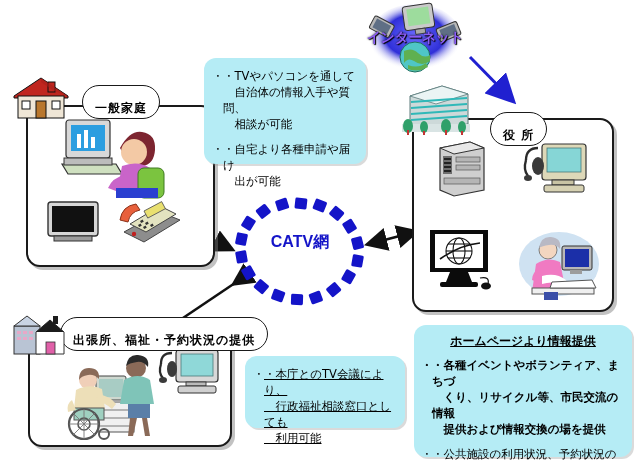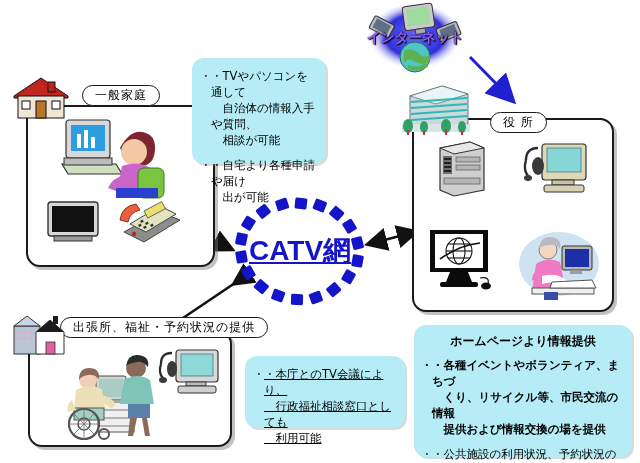--- a/index.html
+++ b/index.html
@@ -21,62 +21,62 @@
     background:#ffffff;
     box-shadow:3px 3px 0 rgba(120,120,120,.45);
   }
 
   
   .pill{
     position:absolute;
     background:#ffffff;
     border:1.6px solid #1a1a1a;
     border-radius:40px;
-    padding:2px 12px 3px 12px;
+    padding:15px 12px 3px 12px;
     font-size:12px;
-    font-weight:normal;
+    font-weight:bold;
     letter-spacing:1px;
     white-space:nowrap;
     line-height:14px;
     z-index:6;
   }
 
   
   .callout{
     position:absolute;
     background:#b5ecf5;
     border-radius:12px;
     color:#000;
     font-size:11.5px;
     line-height:16px;
     padding:10px 10px 10px 10px;
     box-sizing:border-box;
     box-shadow:2px 2px 0 rgba(150,150,150,.35);
   }
   .callout .ctitle{
-    text-align:center;font-weight:bold;
+    text-align:center;font-weight:bold;text-decoration:underline;
     margin-bottom:8px;font-size:12px;
   }
   .callout p{margin:0 0 9px 0;text-indent:0;padding-left:9px;}
   .callout p:last-child{margin-bottom:0;}
   .callout p.bullet{position:relative;}
   .callout p.bullet::before{content:"・";position:absolute;left:-2px;top:0;}
 
   
   .cap{
     position:absolute;font-size:10px;text-decoration:underline;
     white-space:nowrap;text-align:center;color:#111;
   }
 
   
   #catv-cloud{position:absolute;left:225px;top:198px;width:150px;height:108px;z-index:5;}
   #catv-text{
     position:absolute;left:0;top:34px;width:150px;text-align:center;
-    font-size:28px;font-weight:bold;color:#1414c8;
-    font-family:"Liberation Sans",sans-serif;letter-spacing:0px;text-decoration:underline;
+    font-size:16px;font-weight:bold;color:#1414c8;
+    font-family:"Liberation Sans",sans-serif;letter-spacing:0px;
   }
 
   
   #internet{position:absolute;left:360px;top:3px;width:110px;height:72px;z-index:5;}
   #internet-text{
     position:absolute;left:0;top:26px;width:110px;text-align:center;
     font-size:14px;font-weight:bold;color:#8b5cf6;letter-spacing:-.5px;
     text-shadow:0 0 2px #000,1px 1px 1px #000;
   }
 
@@ -156,21 +156,21 @@
       <rect x="31" y="25" width="3" height="2.4" transform="rotate(-28 31 25)"></rect>
       <rect x="36" y="27" width="3" height="2.4" transform="rotate(-28 36 27)"></rect>
       <rect x="24" y="27" width="3" height="2.4" transform="rotate(-28 24 27)"></rect>
       <rect x="29" y="29" width="3" height="2.4" transform="rotate(-28 29 29)"></rect>
     </g>
     <path d="M6 22 q2 -14 16 -16 l4 6 q-10 2 -12 12z" fill="#e8603c" stroke="#8a3119" stroke-width="1"></path>
     <circle cx="20" cy="36" r="2.2" fill="#c02020"></circle>
   </svg>
   <div class="cap" style="left:112px;top:246px;width:74px;"><span>VOIP電話</span></div>
 
-  <div class="callout" style="left:192px;top:58px;width:134px;height:106px;z-index:4;">
+  <div class="callout" style="left:204px;top:58px;width:162px;height:106px;z-index:4;">
     <p class="bullet" style="white-space:pre-line;">・TVやパソコンを通して
 　自治体の情報入手や質問、
 　相談が可能</p>
     <p class="bullet" style="white-space:pre-line;">・自宅より各種申請や届け
 　出が可能</p>
   </div>
 
   <div id="internet">
     <svg style="width:110px;height:72px;" viewBox="0 0 110 72">
       <defs>

